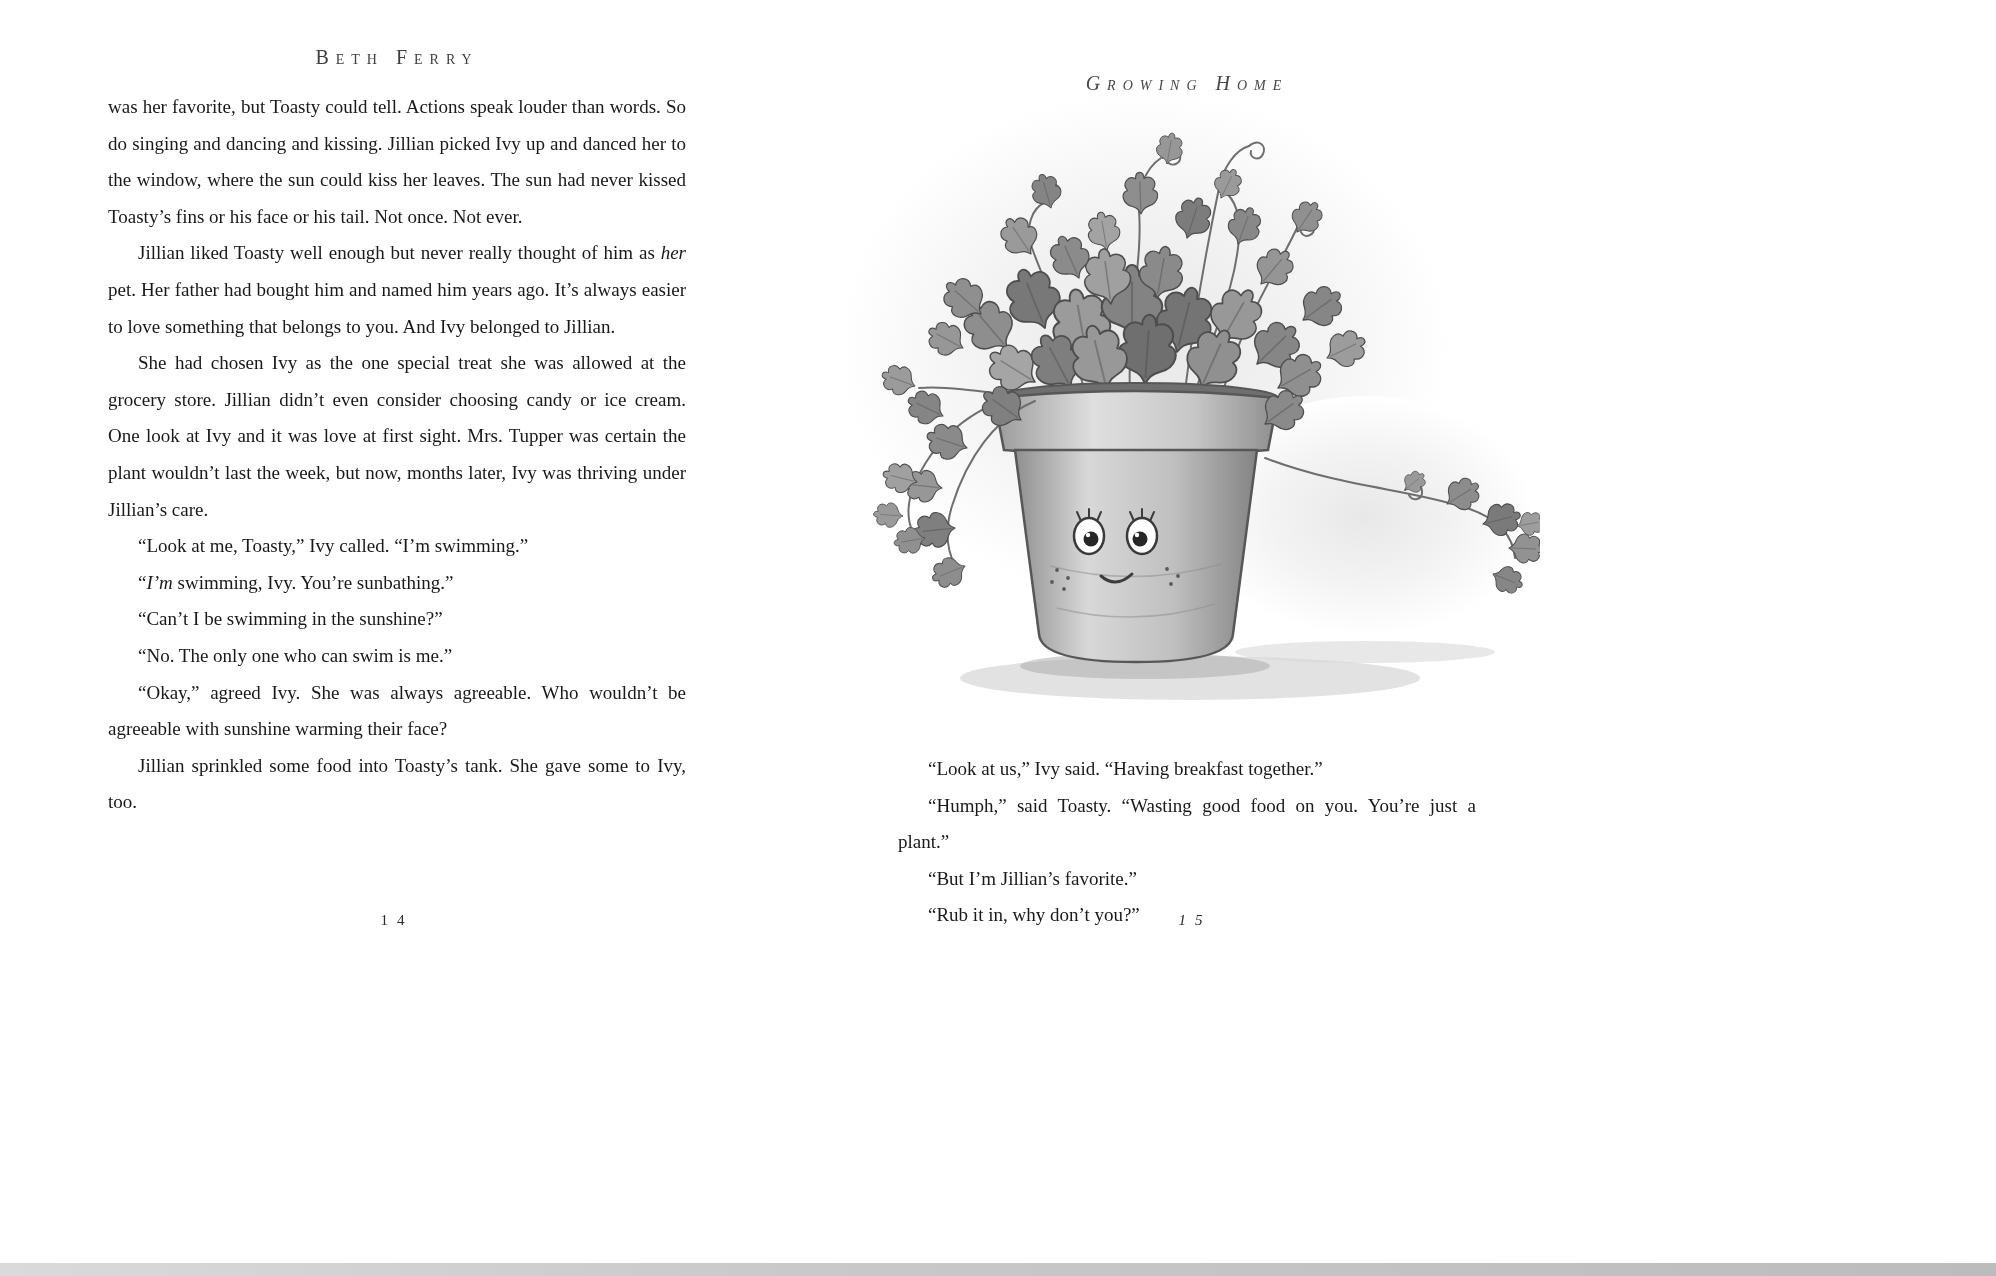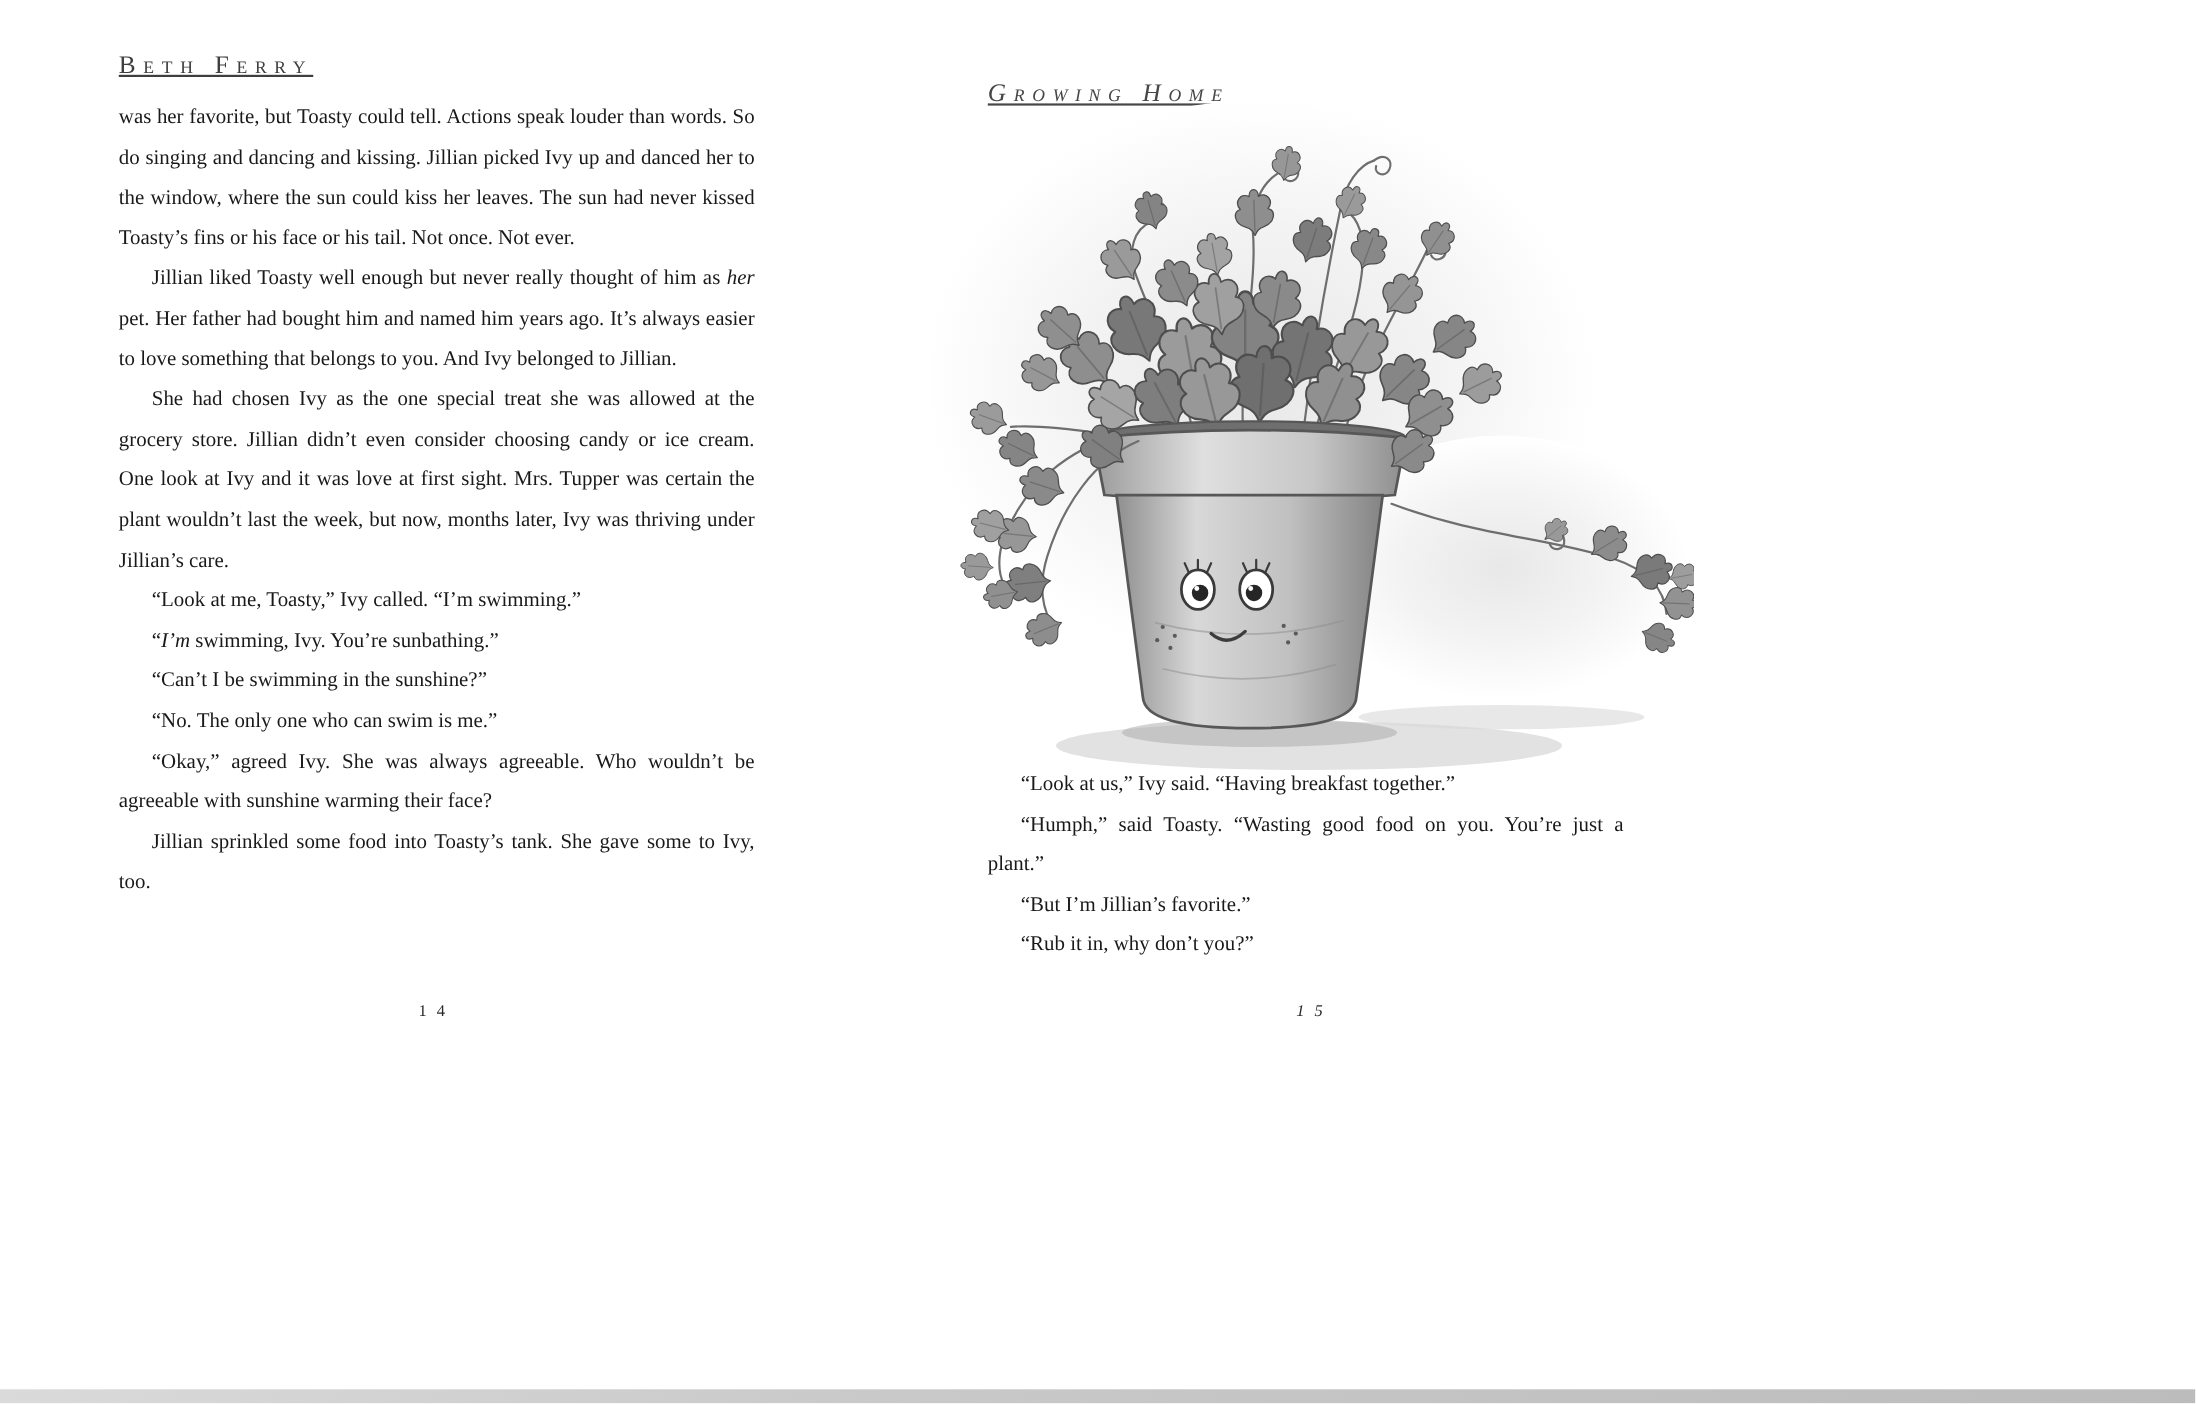--- a/index.html
+++ b/index.html
@@ -13,38 +13,37 @@
     height: 1276px;
     background: #ffffff;
     overflow: hidden;
     font-family: "Liberation Serif", serif;
     color: #1b1b1b;
   }
   .running-head {
     position: absolute;
     top: 46px;
     font-variant: small-caps;
-    font-size: 23px;
+    font-size: 20px;
     letter-spacing: 7px;
     color: #3e3e3e;
-    text-align: left;
-    text-decoration: underline;
+    text-align: center;
   }
   .running-head.left-head { left: 108px; width: 578px; }
   .running-head.right-head { left: 898px; width: 578px; font-style: italic; color: #474747; margin-top: 26px; }
 
   .body-text {
     position: absolute;
     text-align: justify;
     font-size: 19px;
     line-height: 36.6px;
     color: #191919;
   }
   #left-body  { left: 108px; top: 89px;  width: 578px; }
-  #right-body { left: 898px; top: 695px; width: 578px; }
+  #right-body { left: 898px; top: 751px; width: 578px; }
   .body-text p { margin: 0; padding: 0; }
   .body-text p.indent { text-indent: 30px; }
   .ital { font-style: italic; }
 
   .page-number {
     position: absolute;
     top: 912px;
     font-size: 15px;
     letter-spacing: 9px;
     color: #2a2a2a;

